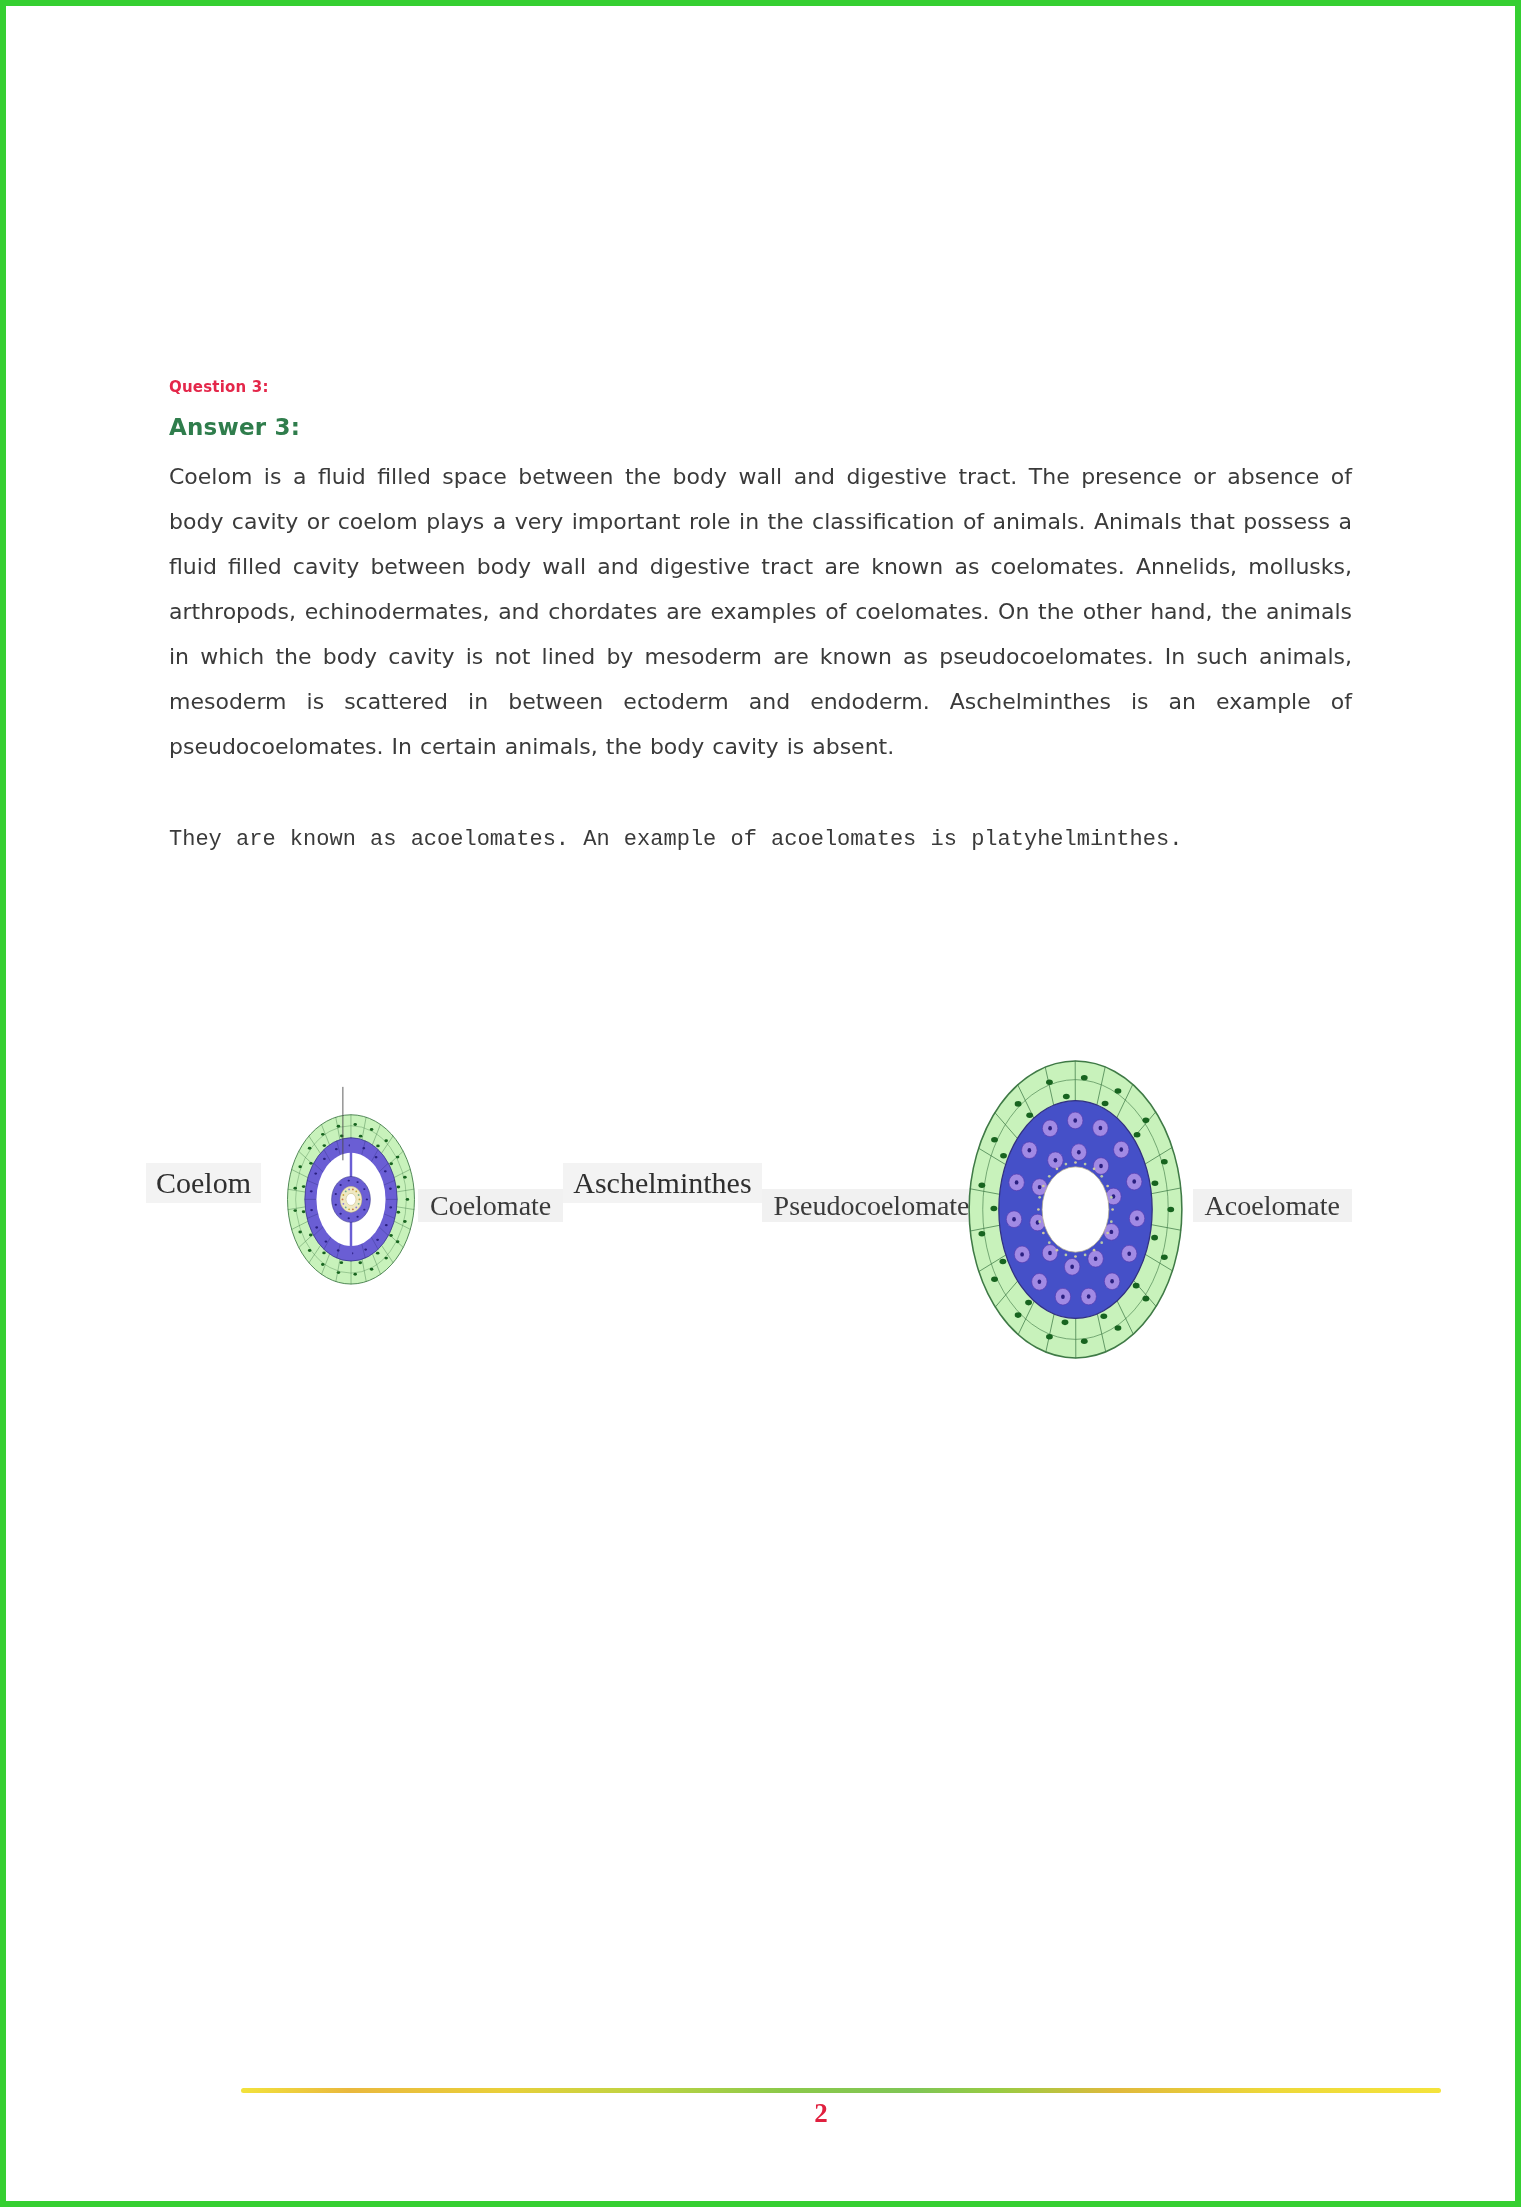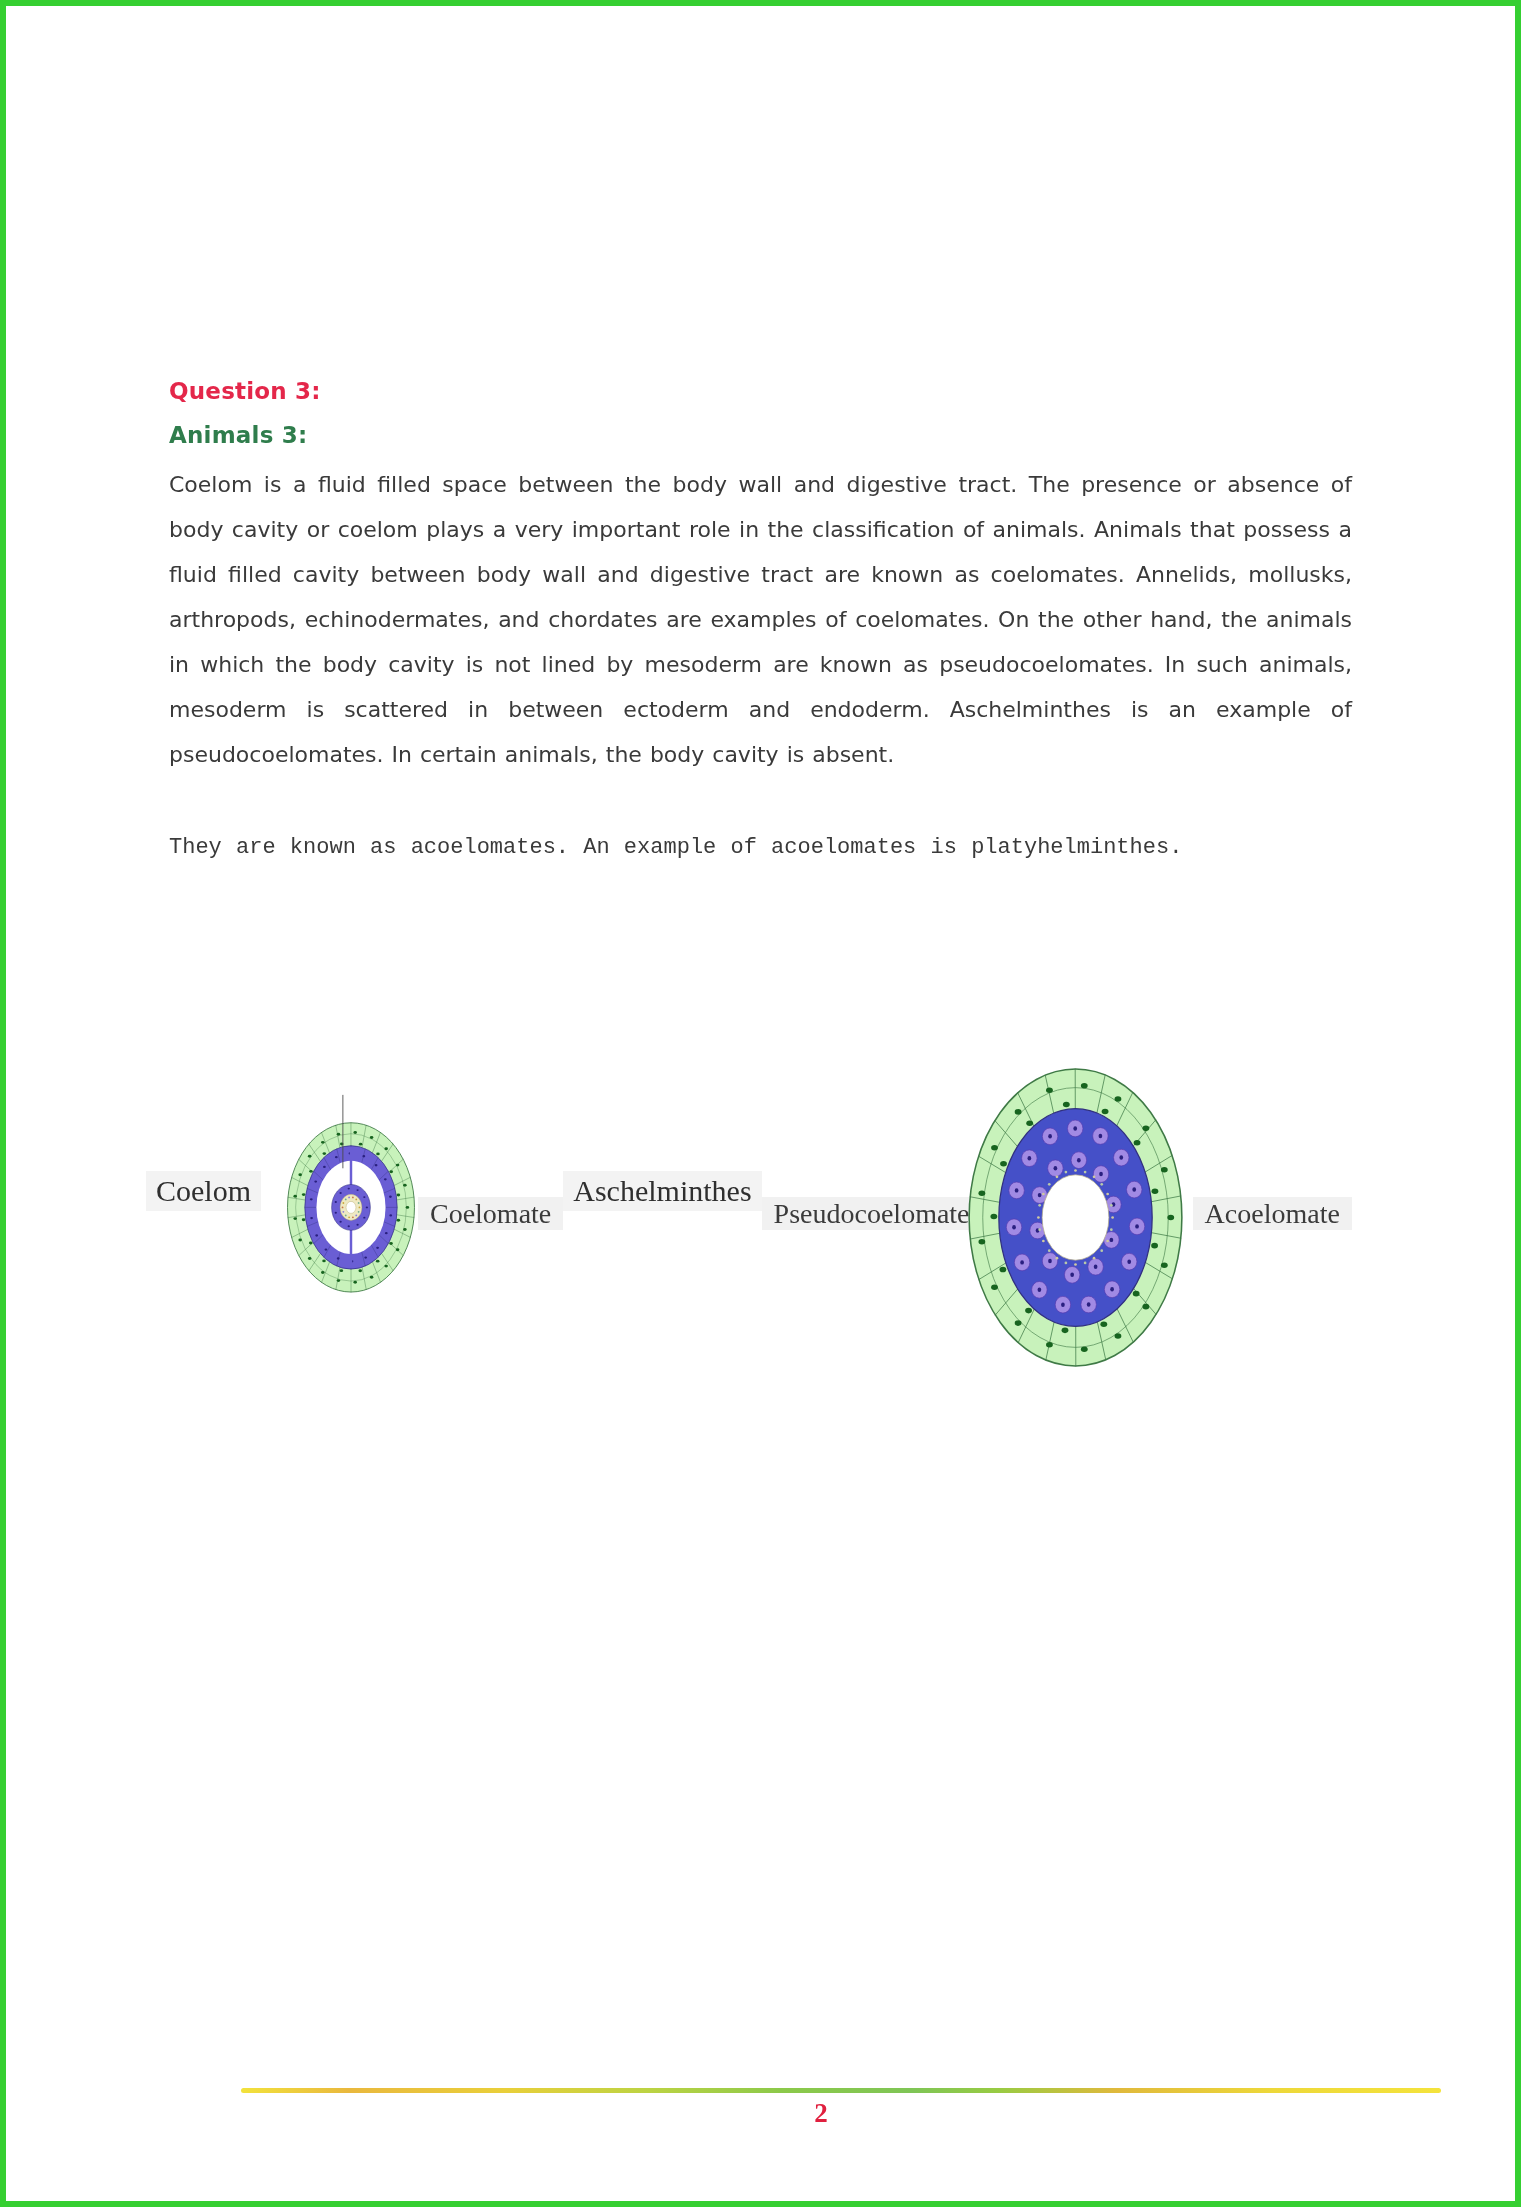--- a/index.html
+++ b/index.html
@@ -7,21 +7,21 @@
     position:relative;
     width:1521px;height:2207px;
     box-sizing:border-box;
     border:6px solid #35cf31;
     background:#ffffff;
     font-family:"DejaVu Sans", sans-serif;
     overflow:hidden;
   }
   .content{padding:372px 163px 0 163px;}
   .q-heading{
-    font-size:23px;font-weight:bold;color:#e4274a;
+    font-size:15px;font-weight:bold;color:#e4274a;
     margin:0 0 14px 0;letter-spacing:.2px;
   }
   .a-heading{
     font-size:23px;font-weight:bold;color:#2f7d4c;
     margin:18px 0 14px 0;letter-spacing:.2px;
   }
   .body-text{
     font-size:22px;line-height:45px;color:#3a3a3a;
     text-align:justify;word-spacing:1px;margin:0 0 8px 0;
   }
@@ -55,21 +55,21 @@
   }
 </style>
 </head>
 <body>
 
 <div class="page">
   <div class="content">
 
     <div class="q-heading">Question 3:</div>
 
-    <div class="a-heading">Animals 3:</div>
+    <div class="a-heading">Answer 3:</div>
     <div class="body-text para1">Coelom is a fluid filled space between the body wall and digestive tract. The presence or absence of body cavity or coelom plays a very important role in the classification of animals. Animals that possess a fluid filled cavity between body wall and digestive tract are known as coelomates. Annelids, mollusks, arthropods, echinodermates, and chordates are examples of coelomates. On the other hand, the animals in which the body cavity is not lined by mesoderm are known as pseudocoelomates. In such animals, mesoderm is scattered in between ectoderm and endoderm. Aschelminthes is an example of pseudocoelomates. In certain animals, the body cavity is absent.</div>
     <div class="body-text para2">They are known as acoelomates. An example of acoelomates is platyhelminthes.</div>
 
     <div class="figure">
 
       <div class="fig-col">
         <div class="fig-top-label shift-left">
           <span class="lbl">Coelom</span>
         </div>
         <svg id="fig1" class="cross" width="380" height="560" viewBox="0 0 380 560">

